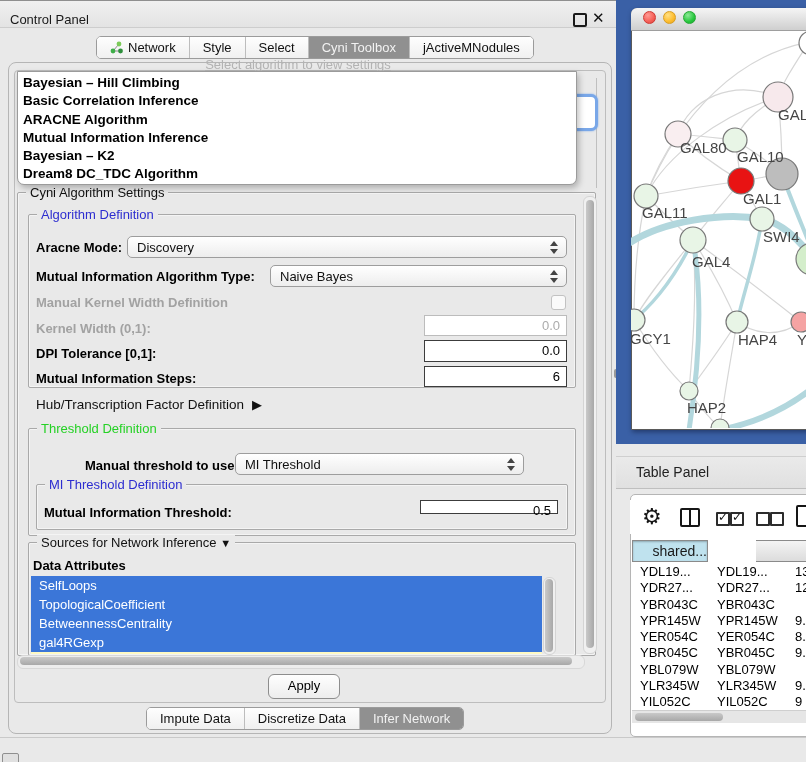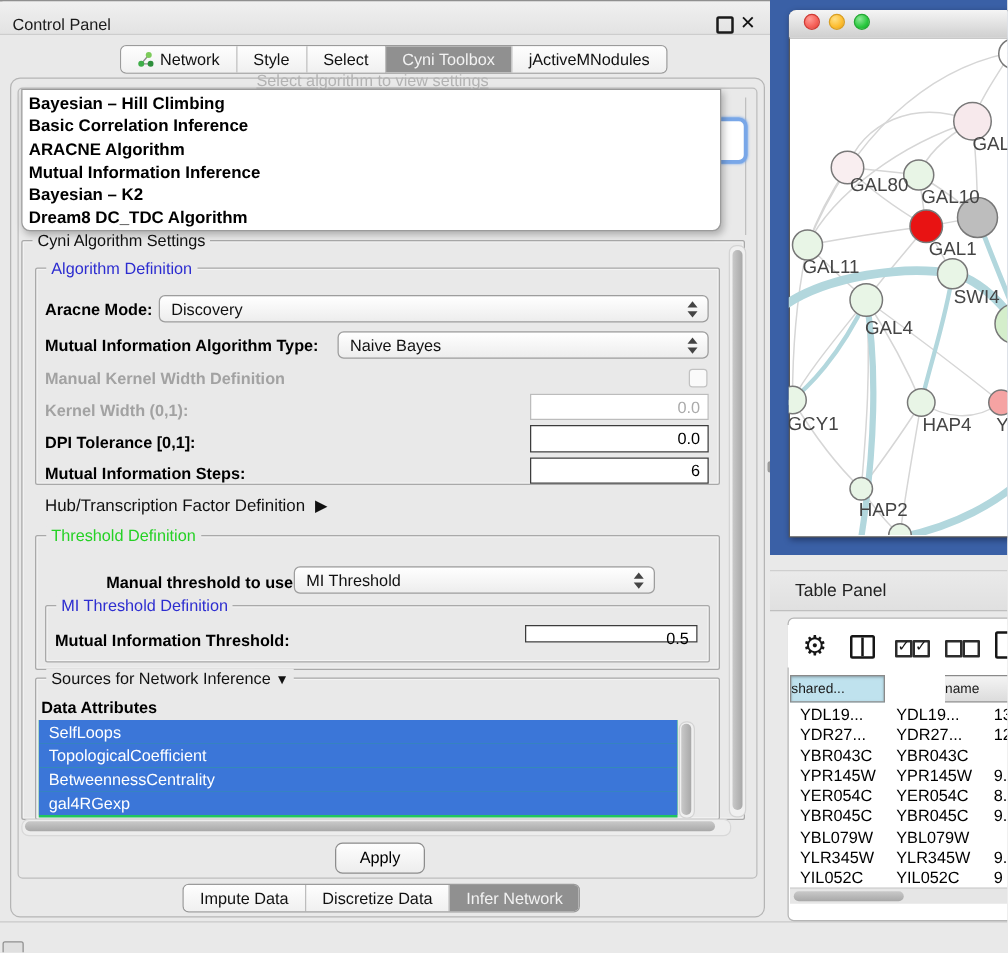--- a/index.html
+++ b/index.html
@@ -71,21 +71,21 @@
   #lbl-dpi{left:36px;top:346px;}    #fld-dpi{left:424px;top:340px;width:143px;height:22px;}
   #lbl-steps{left:36px;top:371px;}  #fld-steps{left:424px;top:366px;width:143px;height:21px;}
 
   #hub-exp{left:36px;top:397px;font-size:13.5px;color:#111;}
   #hub-exp .tri{font-size:13px;margin-left:8px;}
 
   #lbl-which{left:85px;top:458px;} #combo-which{left:235px;top:453px;width:289px;}
   #lbl-mithr{left:44px;top:505px;} #fld-mithr{left:420px;top:500px;width:138px;height:14px;}
 
   #lbl-dataattr{left:33px;top:558px;}
-  #attr-list{left:31px;top:576px;width:511px;height:78px;background:#22c55e;overflow:hidden;}
+  #attr-list{left:31px;top:576px;width:511px;height:78px;background:#fef9c3;overflow:hidden;}
   .attr-item{height:19px;line-height:19px;background:var(--selection-blue,#3b76d8);color:#fff;font-size:13px;padding-left:8px;white-space:nowrap;}
 
   .sb-track-v{background:#f0f0f0;border:1px solid #d4d4d4;border-radius:6px;}
   .sb-thumb{background:linear-gradient(90deg,#c9c9c9,#a8a8a8);border-radius:5px;}
   #list-vscroll{left:543px;top:577px;width:11px;height:76px;}
   #list-vscroll .sb-thumb{position:absolute;left:1px;top:1px;width:8px;height:73px;}
   #panel-vscroll{left:583px;top:196px;width:12px;height:456px;}
   #panel-vscroll .sb-thumb{position:absolute;left:1.5px;top:3px;width:8px;height:448px;}
   #panel-hscroll{left:17px;top:655px;width:566px;height:12px;border-radius:6px;background:#ededed;border:1px solid #d8d8d8;}
   #panel-hscroll .sb-thumb{position:absolute;left:2px;top:1px;height:8px;width:552px;background:linear-gradient(#c9c9c9,#a8a8a8);}
@@ -122,22 +122,22 @@
   #tbl-toolbar{left:630px;top:500px;width:176px;height:34px;background:#fff;}
   #gear-icon{left:642px;top:504px;font-size:22px;color:#161616;}
   #split-icon{left:680px;top:508px;width:16px;height:15px;border:2.5px solid #161616;border-radius:2px;}
   #split-icon::after{content:"";position:absolute;left:6.5px;top:0;width:2.5px;height:15px;background:#161616;}
   .cbi{position:absolute;top:512px;width:10px;height:10px;border:2px solid #2c2c2c;border-radius:1px;background:#fff;}
   .cbi.ck::after{content:"✓";position:absolute;left:0px;top:-4px;font-size:12px;font-weight:bold;color:#111;}
   #cbi1{left:716px;} #cbi2{left:730px;} #cbi3{left:756px;} #cbi4{left:770px;}
   #page-icon{left:796px;top:505px;width:14px;height:18px;border:2.5px solid #161616;border-radius:2px 6px 2px 2px;background:#fff;}
 
   #tbl-head{left:632px;top:540px;height:22px;display:flex;}
-  .hcell{box-sizing:border-box;border:1px solid #8a8a8a;border-left-width:0;font-size:11px;color:#1a1a1a;
-    text-align:left;line-height:20px;overflow:hidden;white-space:nowrap;}
+  .hcell{box-sizing:border-box;border:1px solid #8a8a8a;border-left-width:0;font-size:14px;color:#1a1a1a;
+    text-align:right;line-height:20px;overflow:hidden;white-space:nowrap;}
   .hcell:first-child{border-left-width:1px;}
   .hcell.blue{background:#bfe2ee;box-shadow:inset 0 1px 2px rgba(0,0,0,.25);}
   .hcell.gray{background:linear-gradient(#f4f4f4,#dcdcdc);}
   #tbl-rows{left:632px;top:564px;width:174px;height:145px;overflow:hidden;background:#fff;}
   .trow{height:16.3px;font-size:13px;color:#000;position:relative;white-space:nowrap;}
   .trow span{position:absolute;top:0;line-height:16.3px;}
   .trow .c1{left:8px;} .trow .c2{left:85px;} .trow .c3{left:163px;}
   #tbl-hscroll{left:632px;top:710px;width:174px;height:12px;background:#e6e6e6;border-top:1px solid #cfcfcf;}
   #tbl-hscroll .sb-thumb{position:absolute;left:3px;top:2px;width:88px;height:8px;background:linear-gradient(#c9c9c9,#a8a8a8);}
 </style>

